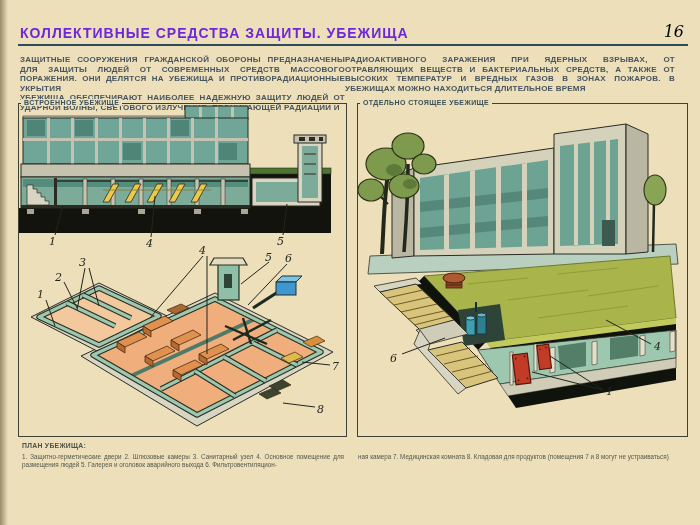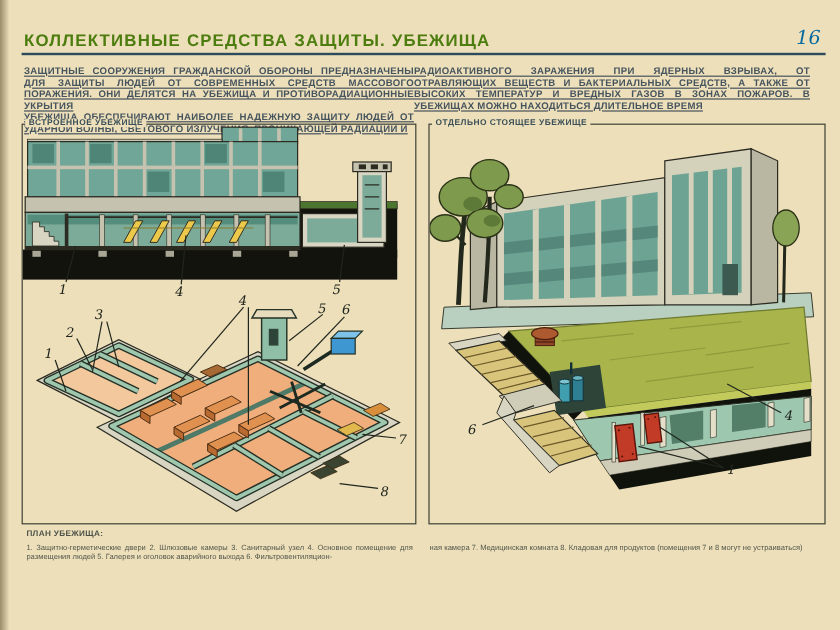--- a/index.html
+++ b/index.html
@@ -8,34 +8,34 @@
     background:#ecdfba;
     font-family:"Liberation Sans", sans-serif;
   }
   .edge-shade{
     position:absolute;left:0;top:0;width:8px;height:525px;
     background:linear-gradient(to right, rgba(88,72,40,.55), rgba(88,72,40,0));
     pointer-events:none;
   }
   .page-title{
     position:absolute;left:20px;top:25px;width:520px;
-    font-size:14px;font-weight:700;letter-spacing:1px;color:#4d7c0f;
+    font-size:14px;font-weight:700;letter-spacing:1px;color:#6d28d9;
   }
   .page-number{
     position:absolute;right:16px;top:22px;
     font-family:"DejaVu Serif", serif;font-style:italic;
-    font-size:16px;color:#0369a1;
+    font-size:16px;color:#000000;
   }
   .header-rule{
     position:absolute;left:18px;top:44px;width:670px;height:2px;background:#2d4b5b;
   }
   .intro{
     position:absolute;top:55px;
     font-size:8px;font-weight:700;letter-spacing:.25px;line-height:9.6px;
-    color:#46545e;text-align:justify;text-decoration:underline;
+    color:#46545e;text-align:justify;
   }
   .intro p{margin:0;}
   #intro-left{left:20px;width:325px;}
   #intro-right{left:345px;width:330px;}
   .panel{
     position:absolute;top:103px;height:334px;
     border:1px solid #3e4136;box-sizing:border-box;
   }
   #panel-left{left:18px;width:329px;}
   #panel-right{left:357px;width:331px;}

